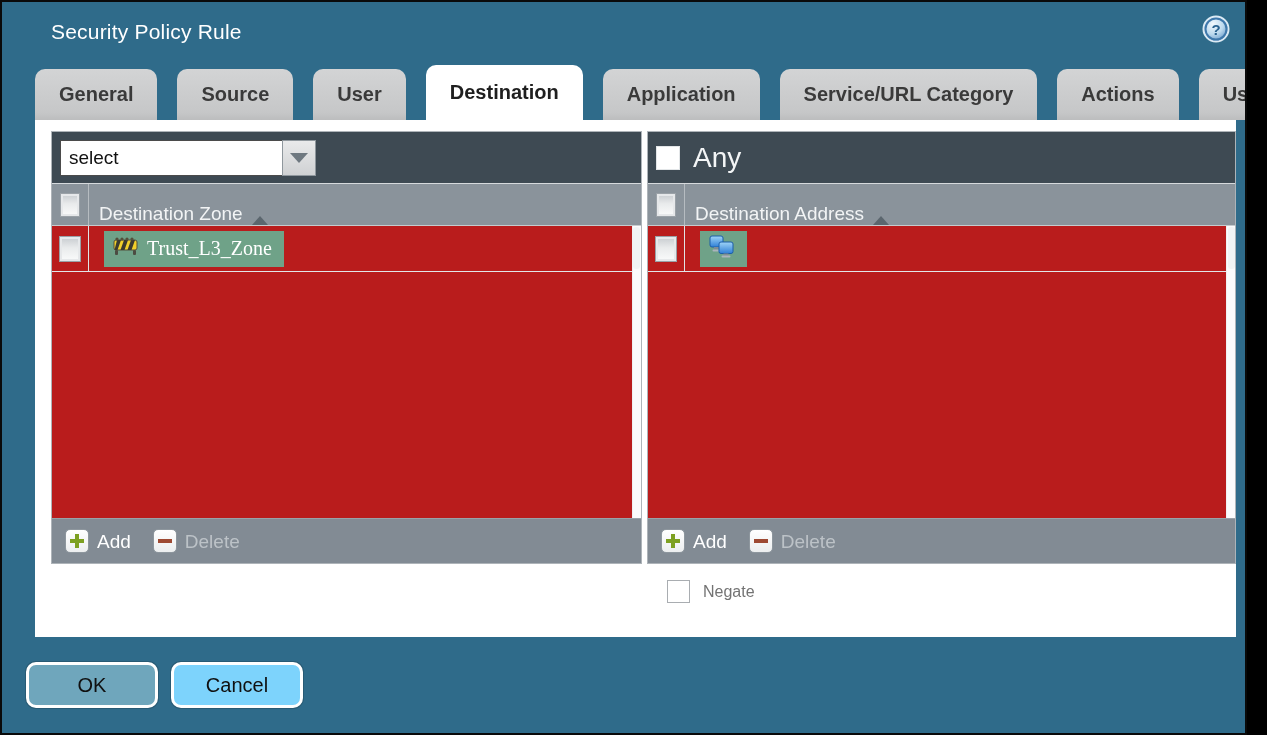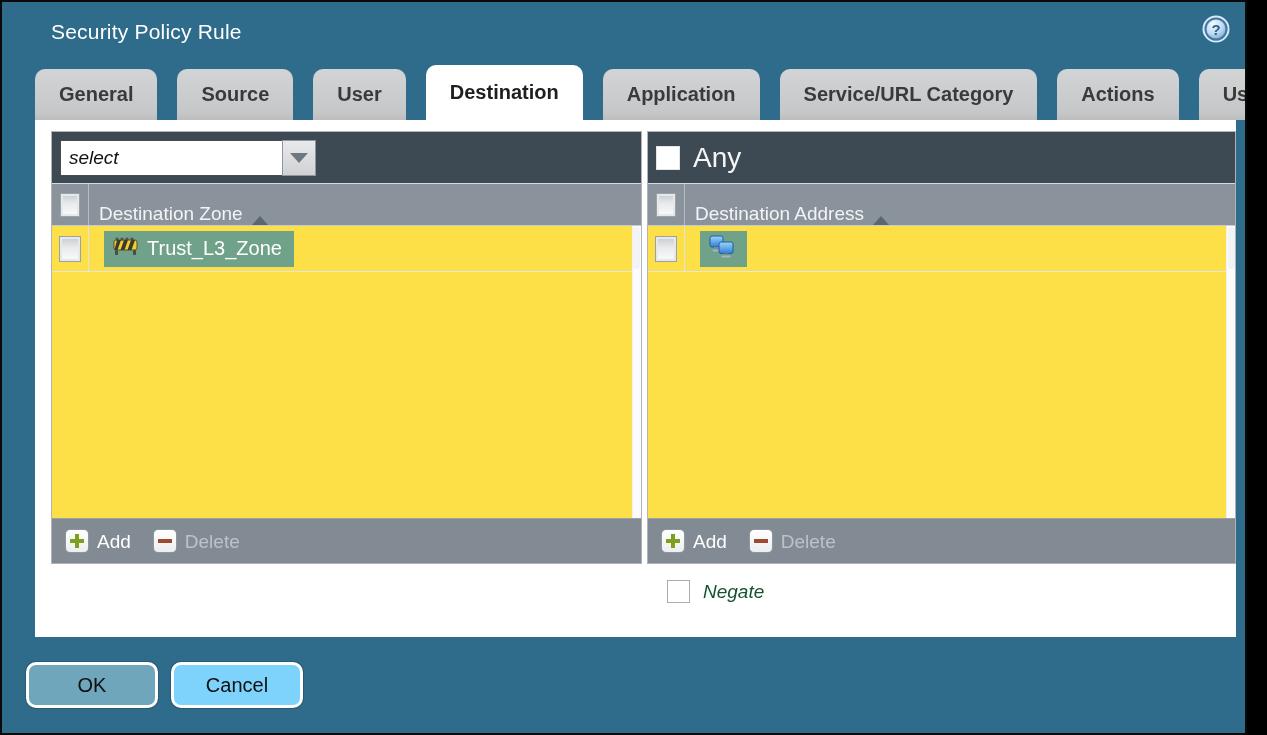--- a/index.html
+++ b/index.html
@@ -36,42 +36,42 @@
   .content { background:#ffffff; margin:0 9px; height:517px; flex:none; padding-top:11px; position:relative; }
   .panels { display:flex; margin-left:16px; }
   .panel { width:607px; height:433px; display:flex; flex-direction:column; border:1px solid #aeb4b9; background:#fbfcfc; }
   .panel + .panel { margin-left:5px; width:605px; }
 
   .panel-toolbar { height:52px; background:#3E4A53; flex:none; display:flex; align-items:center; padding-left:8px; border-bottom:1px solid #d6dadd; }
 
   .combo { display:flex; align-items:stretch; height:36px; }
   .combo-input {
     width:222px; background:#ffffff; border:1px solid #4b4b4b; border-right:none;
-    font-size:19px; color:#111; display:flex; align-items:center; padding-left:8px;font-style:italic;
+    font-size:19px; color:#111; display:flex; align-items:center; padding-left:8px;
   }
   .combo-btn {
     width:34px; background:linear-gradient(180deg,#e9eaeb,#cfd1d3); border:1px solid #8f979d;
     display:flex; align-items:center; justify-content:center; cursor:pointer;
   }
   .tri-down { width:0; height:0; border-left:9px solid transparent; border-right:9px solid transparent; border-top:10px solid #6e7880; }
 
   .any-cb { width:24px; height:24px; background:#ffffff; border:1px solid #e3e6e8; cursor:pointer; }
   .any-label { color:#f3f5f6; font-size:28px; margin-left:13px; }
 
   .panel-header { height:42px; background:#8A939B; flex:none; display:flex; align-items:flex-end; border-bottom:1px solid #c6cbce; }
   .cb-cell { width:37px; flex:none; display:flex; justify-content:center; align-items:center; align-self:stretch; border-right:1px solid #b6bcc1; }
   .bevel-cb {
     width:20px; height:24px; cursor:pointer;
     background:linear-gradient(180deg,#c7cbcf 0%, #e9ebec 45%, #fafbfb 100%);
     border:1px solid #9aa1a7; box-shadow:inset 0 0 0 2px #e6e8ea;
   }
   .header-label { color:#f2f4f5; font-size:19px; margin-left:10px; }
   .sort-asc { width:0; height:0; border-left:8px solid transparent; border-right:8px solid transparent; border-bottom:9px solid #5b666e; margin-left:9px; }
 
-  .panel-body { flex:1; background:#fde047; position:relative; overflow:hidden; }
+  .panel-body { flex:1; background:#b91c1c; position:relative; overflow:hidden;font-family:Liberation Serif, serif; }
   .scroll-track { position:absolute; top:0; right:0; bottom:0; width:9px; background:#fbfbfc; border-left:1px solid #f0f1f2; }
   .scroll-thumb { width:7px; height:42px; margin:1px auto 0; background:#f1f3f4; border-radius:3px; }
 
   .row { height:46px; display:flex; align-items:center; border-bottom:1px solid #e3e6e8; }
   .row .cb-cell { border-right:1px solid #e0e3e5; align-self:stretch; }
   .row .bevel-cb { width:22px; height:26px; }
   .chip {
     margin-left:15px; height:36px; display:flex; align-items:center; gap:9px;
     background:#6FA288; color:#ffffff; font-size:20px; padding:0 12px 0 9px; cursor:pointer;
   }
@@ -87,21 +87,21 @@
     border:1px solid #8e979e; display:flex; align-items:center; justify-content:center;
   }
   .plus { position:relative; width:14px; height:14px; }
   .plus:before, .plus:after { content:""; position:absolute; background:#7DA021; }
   .plus:before { left:5px; top:0; width:4px; height:14px; }
   .plus:after { left:0; top:5px; width:14px; height:4px; }
   .minus { width:14px; height:4px; background:#9E4A33; }
 
   .negate-row { margin-left:632px; margin-top:16px; display:flex; align-items:center; gap:13px; }
   .negate-cb { width:23px; height:23px; background:#fff; border:1px solid #a9adb1; cursor:pointer; }
-  .negate-label { font-size:19px; color:#14532d;font-style:italic; }
+  .negate-label { font-size:16px; color:#737373; }
 
   
   .bottombar { flex:1; display:flex; align-items:center; padding-right:26px; gap:13px; }
   .btn {
     width:132px; height:46px; border-radius:10px; border:3px solid #ffffff;
     font-size:20px; color:#101010; display:flex; align-items:center; justify-content:center;
     cursor:pointer; box-shadow:0 0 0 1px rgba(30,60,75,.35);
   }
   .btn-ok { background:#6FA6BC; }
   .btn-cancel { background:#7dd3fc; }

